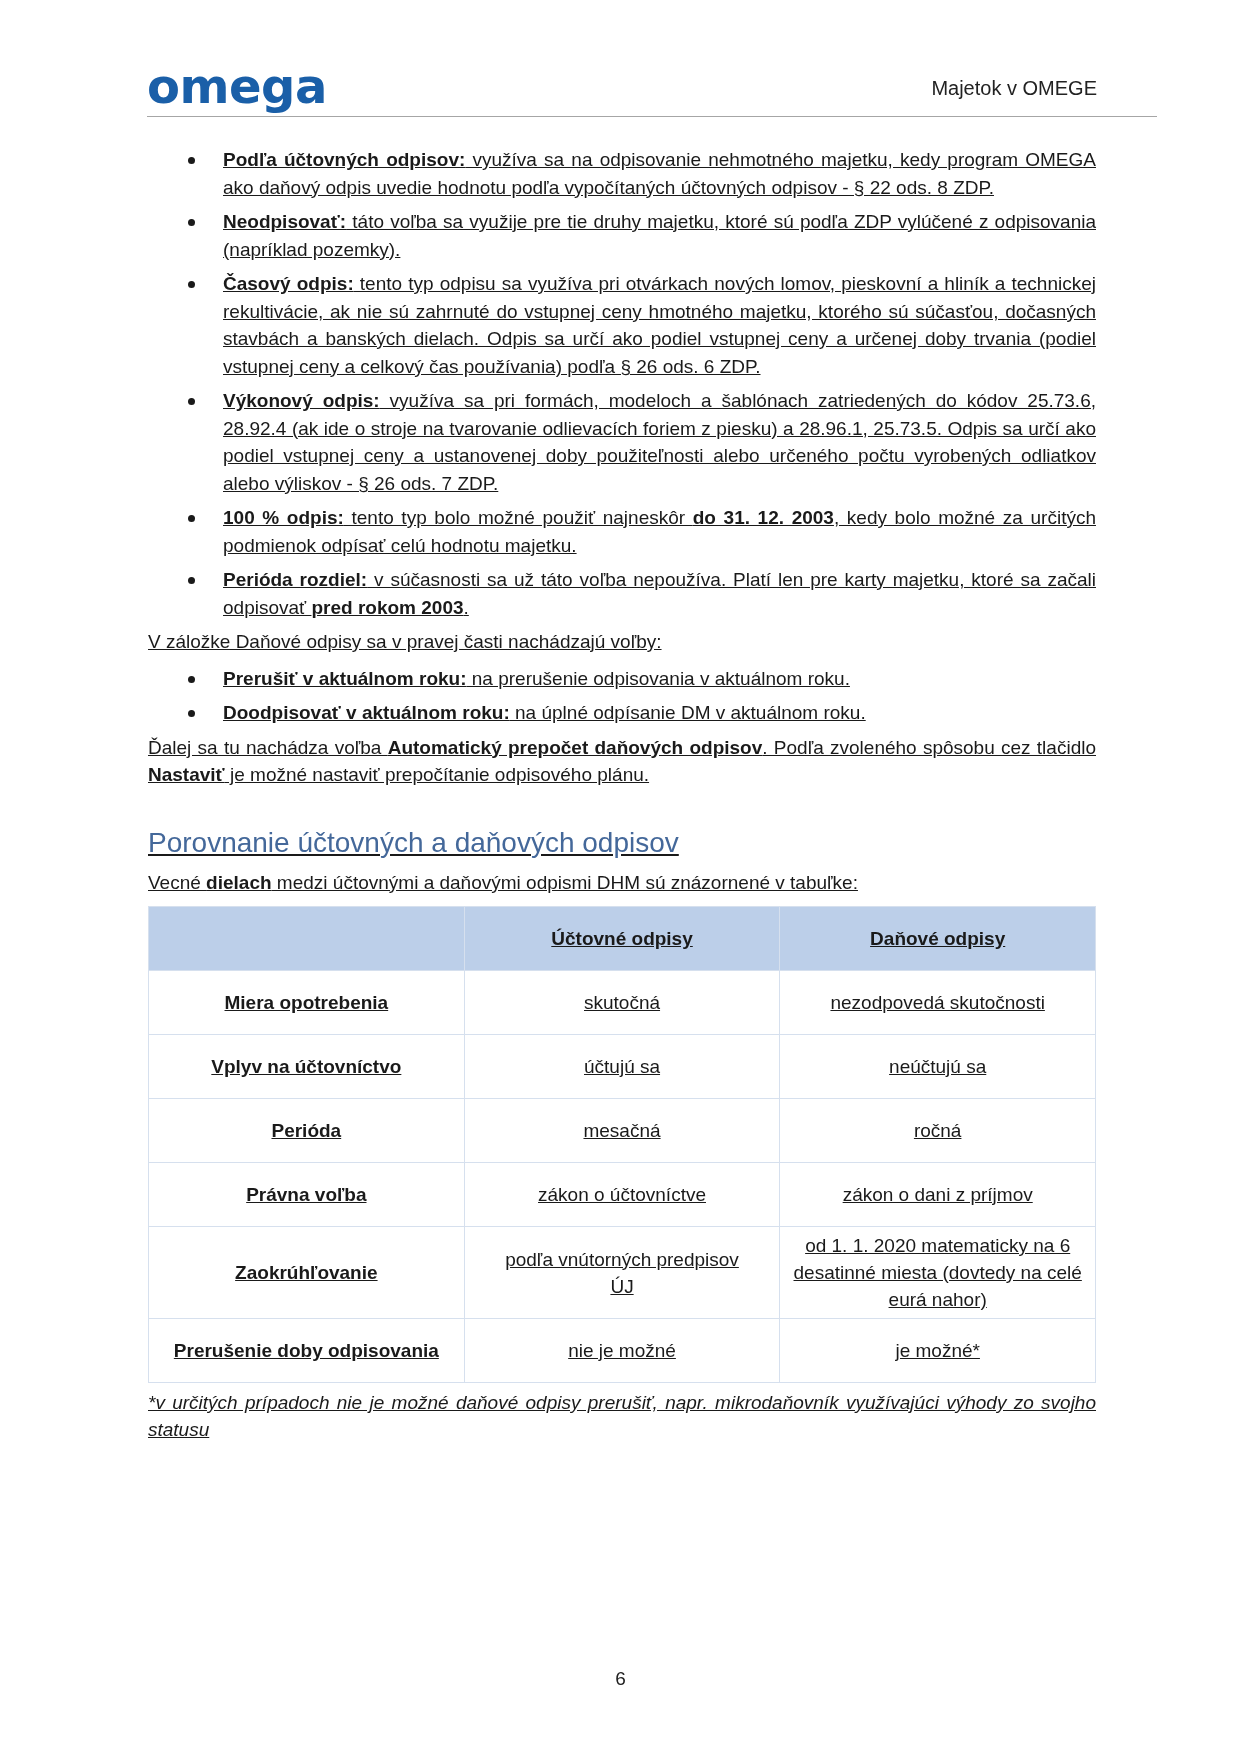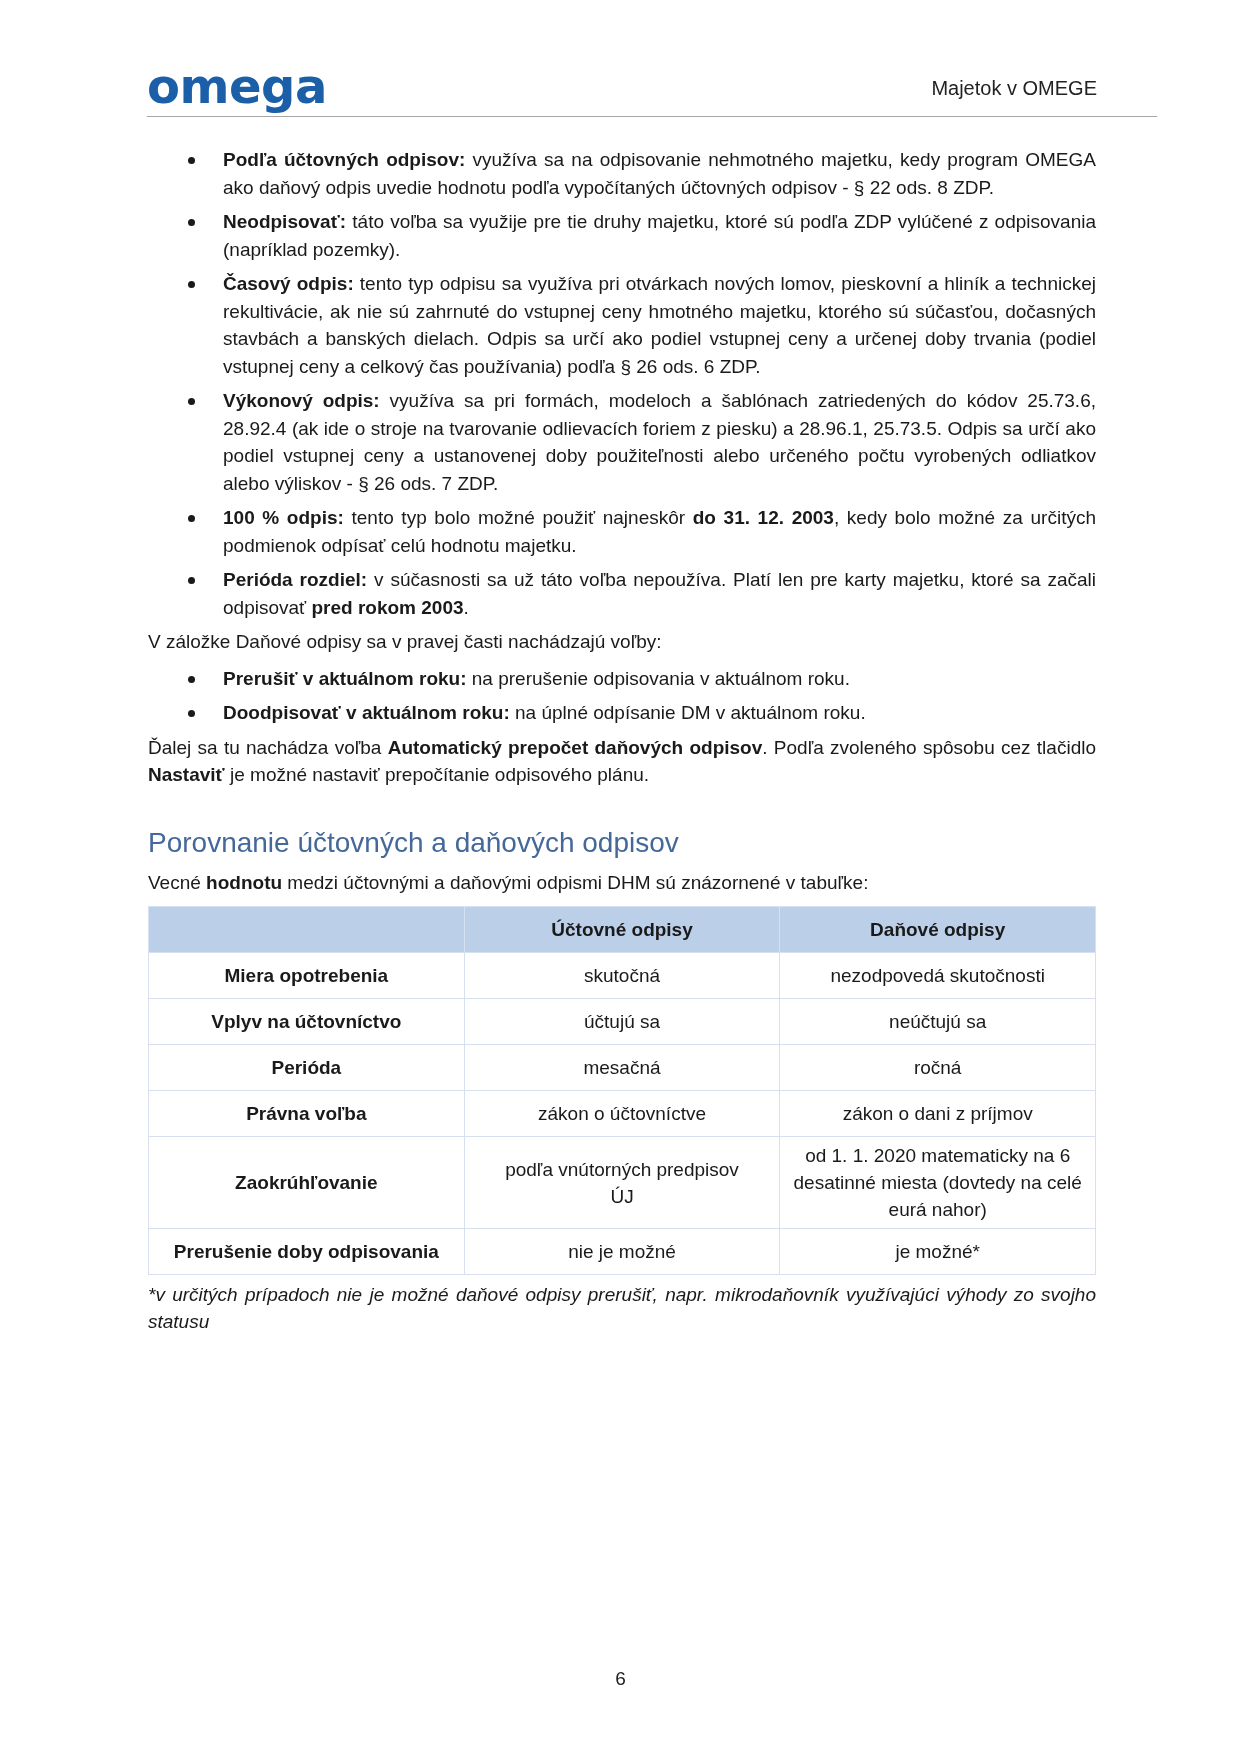--- a/index.html
+++ b/index.html
@@ -20,20 +20,21 @@
     font-size: 48px; font-weight: bold; color: #1a5fa8;
     letter-spacing: -0.5px; line-height: 48px;
   }
   .header-title {
     position: absolute; right: 60px; top: 14px;
     font-size: 20px; color: #222; line-height: 24px;
   }
   .content {
     position: absolute; left: 148px; top: 146px; width: 948px;
     line-height: 27.5px;
+    text-decoration: underline;
   }
   ul.bullets { list-style: none; }
   ul.bullets li {
     position: relative; padding-left: 75px; text-align: justify;
     margin-bottom: 7px;
   }
   ul.bullets li .dot {
     position: absolute; left: 40px; top: 11px;
     width: 7px; height: 7px; border-radius: 50%; background: #1a1a1a;
   }
@@ -42,21 +43,21 @@
   .section-title {
     margin-top: 38px; margin-bottom: 10px;
     font-size: 28px; color: #44689a; font-weight: normal; line-height: 32px;
   }
   table.cmp {
     margin-top: 10px; width: 948px; border-collapse: collapse;
     font-size: 19px; line-height: 27px;
   }
   table.cmp th, table.cmp td {
     border: 1.5px solid #d6e0ee; text-align: center; vertical-align: middle;
-    padding: 9px 8px;
+    padding: 18px 8px;
   }
   table.cmp thead th { background: #bccfe9; font-weight: bold; height: 41px; }
   table.cmp tbody td { height: 41px; }
   table.cmp tbody td.rowhead { font-weight: bold; }
   table.cmp col.c1 { width: 316px; }
   table.cmp col.c2 { width: 316px; }
   table.cmp col.c3 { width: 316px; }
   .footnote { margin-top: 6px; font-style: italic; line-height: 27px; text-align: justify; }
   .page-number {
     position: absolute; left: 0; width: 1241px; top: 1668px;
@@ -113,21 +114,21 @@
     </li>
   </ul>
 
   <p class="para">
     <span>Ďalej sa tu nachádza voľba </span><b>Automatický prepočet daňových odpisov</b><span>. Podľa zvoleného spôsobu cez tlačidlo </span><b>Nastaviť</b><span> je možné nastaviť prepočítanie odpisového plánu.</span>
   </p>
 
   <h2 class="section-title">Porovnanie účtovných a daňových odpisov</h2>
 
   <p class="para" style="margin-bottom:0;">
-    <span>Vecné </span><b>hodnotu</b><span> medzi účtovnými a daňovými odpismi DHM sú znázornené v tabuľke:</span>
+    <span>Vecné </span><b>dielach</b><span> medzi účtovnými a daňovými odpismi DHM sú znázornené v tabuľke:</span>
   </p>
 
   <table class="cmp">
     <colgroup>
         <col class="c1">
         <col class="c2">
         <col class="c3">
       </colgroup>
     <thead>
       <tr>

